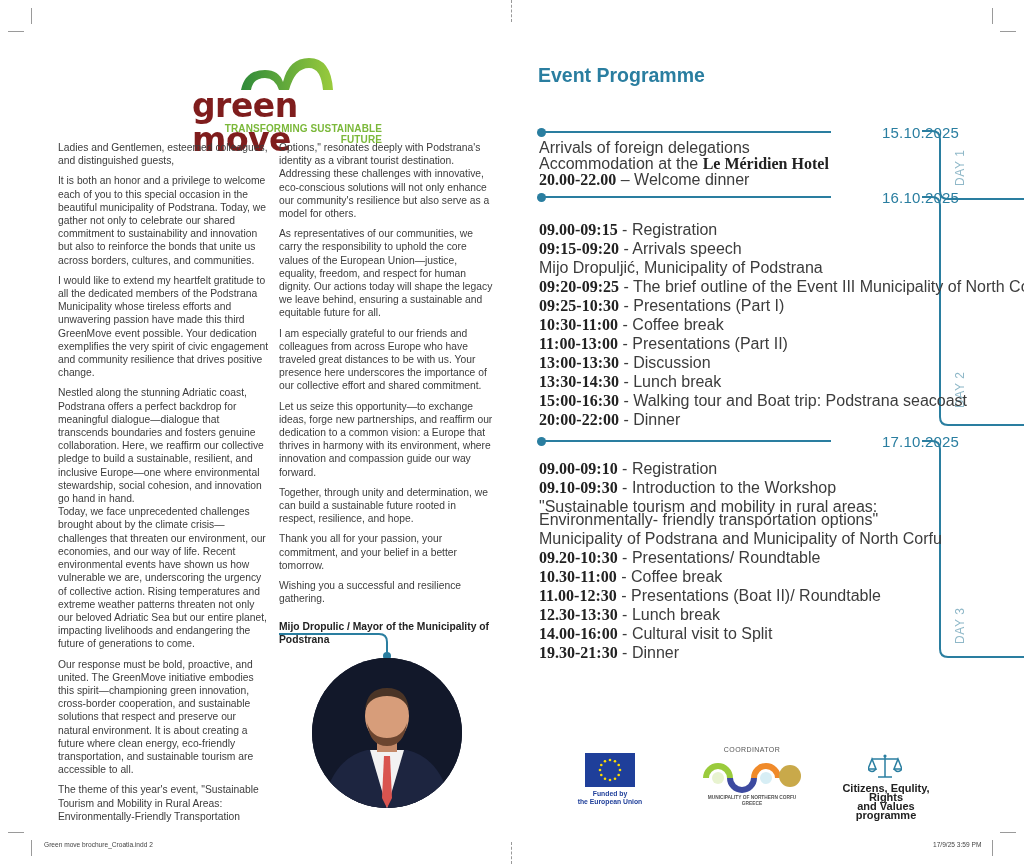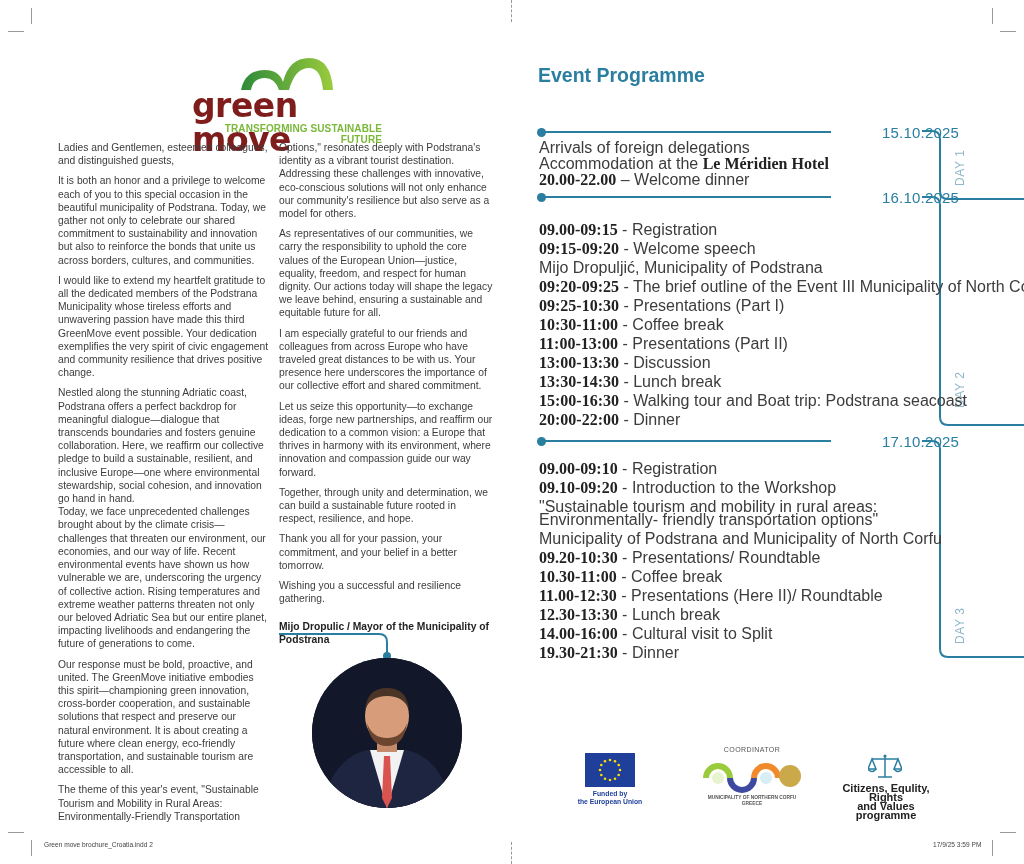--- a/index.html
+++ b/index.html
@@ -146,21 +146,21 @@
 <div class="dot" style="left:537px;top:193px;"></div>
 <div class="date-line" style="left:541px;top:196px;width:290px;"></div>
 <div class="date-label" style="left:841px;top:189px;">16.10.2025</div>
 <svg class="bracket" style="left:922px;top:193px;" width="102" height="236" viewBox="0 0 102 236">
   <path d="M0 4 L10 4 Q18 4 18 12 L18 224 Q18 232 26 232 L102 232" stroke="#2a7ea0" stroke-width="2" fill="none"></path>
 </svg>
 <div class="day-label" style="left:953px;top:408px;">DAY 2</div>
 
 <div class="sched day2">
   <div class="row"><b>09.00-09:15</b><span> - Registration</span></div>
-  <div class="row"><b>09:15-09:20</b><span> - Welcome speech</span></div>
+  <div class="row"><b>09:15-09:20</b><span> - Arrivals speech</span></div>
   <div class="row"><span>Mijo Dropuljić, Municipality of Podstrana</span></div>
   <div class="row"><b>09:20-09:25</b><span> - The brief outline of the Event III Municipality of North Corfu</span></div>
   <div class="row"><b>09:25-10:30</b><span> - Presentations (Part I)</span></div>
   <div class="row"><b>10:30-11:00</b><span> -  Coffee break</span></div>
   <div class="row"><b>11:00-13:00</b><span> - Presentations (Part II)</span></div>
   <div class="row"><b>13:00-13:30</b><span> - Discussion</span></div>
   <div class="row"><b>13:30-14:30</b><span> - Lunch break</span></div>
   <div class="row"><b>15:00-16:30</b><span> - Walking tour and Boat trip: Podstrana seacoast</span></div>
   <div class="row"><b>20:00-22:00</b><span> - Dinner</span></div>
 </div>
@@ -168,26 +168,26 @@
 <div class="dot" style="left:537px;top:437px;"></div>
 <div class="date-line" style="left:541px;top:440px;width:290px;"></div>
 <div class="date-label" style="left:841px;top:433px;">17.10.2025</div>
 <svg class="bracket" style="left:922px;top:437px;" width="102" height="224" viewBox="0 0 102 224">
   <path d="M0 4 L10 4 Q18 4 18 12 L18 212 Q18 220 26 220 L102 220" stroke="#2a7ea0" stroke-width="2" fill="none"></path>
 </svg>
 <div class="day-label" style="left:953px;top:644px;">DAY 3</div>
 
 <div class="sched day3">
   <div class="row"><b>09.00-09:10</b><span> - Registration</span></div>
-  <div class="row"><b>09.10-09:20</b><span> - Introduction to the Workshop</span></div>
+  <div class="row"><b>09.10-09:30</b><span> - Introduction to the Workshop</span></div>
   <div class="row wrap"><span>"Sustainable tourism and mobility in rural areas: Environmentally- friendly transportation options"</span></div>
   <div class="row"><span>Municipality of Podstrana and Municipality of North Corfu</span></div>
   <div class="row"><b>09.20-10:30</b><span> - Presentations/ Roundtable</span></div>
   <div class="row"><b>10.30-11:00</b><span> - Coffee break</span></div>
-  <div class="row"><b>11.00-12:30</b><span> - Presentations (Here II)/ Roundtable</span></div>
+  <div class="row"><b>11.00-12:30</b><span> - Presentations (Boat II)/ Roundtable</span></div>
   <div class="row"><b>12.30-13:30</b><span> - Lunch break</span></div>
   <div class="row"><b>14.00-16:00</b><span> - Cultural visit to Split</span></div>
   <div class="row"><b>19.30-21:30</b><span> - Dinner</span></div>
 </div>
 
 <div class="eu-flag">
   <svg width="50" height="34" viewBox="0 0 50 34">
     <g fill="#ffdd00">
       <circle cx="25" cy="7" r="1.3"></circle>
         <circle cx="30" cy="8.3" r="1.3"></circle>

